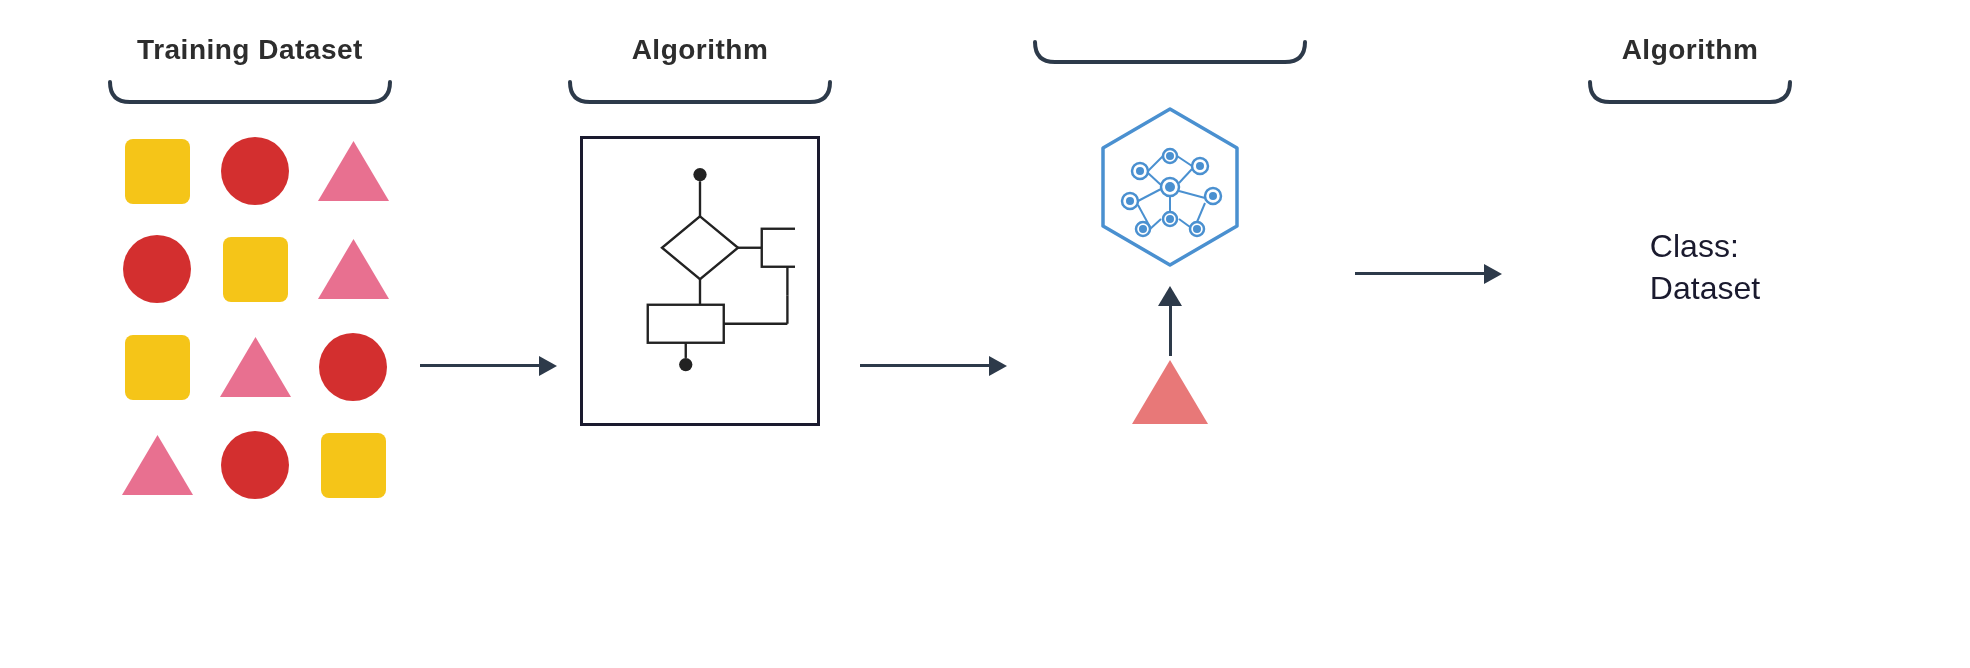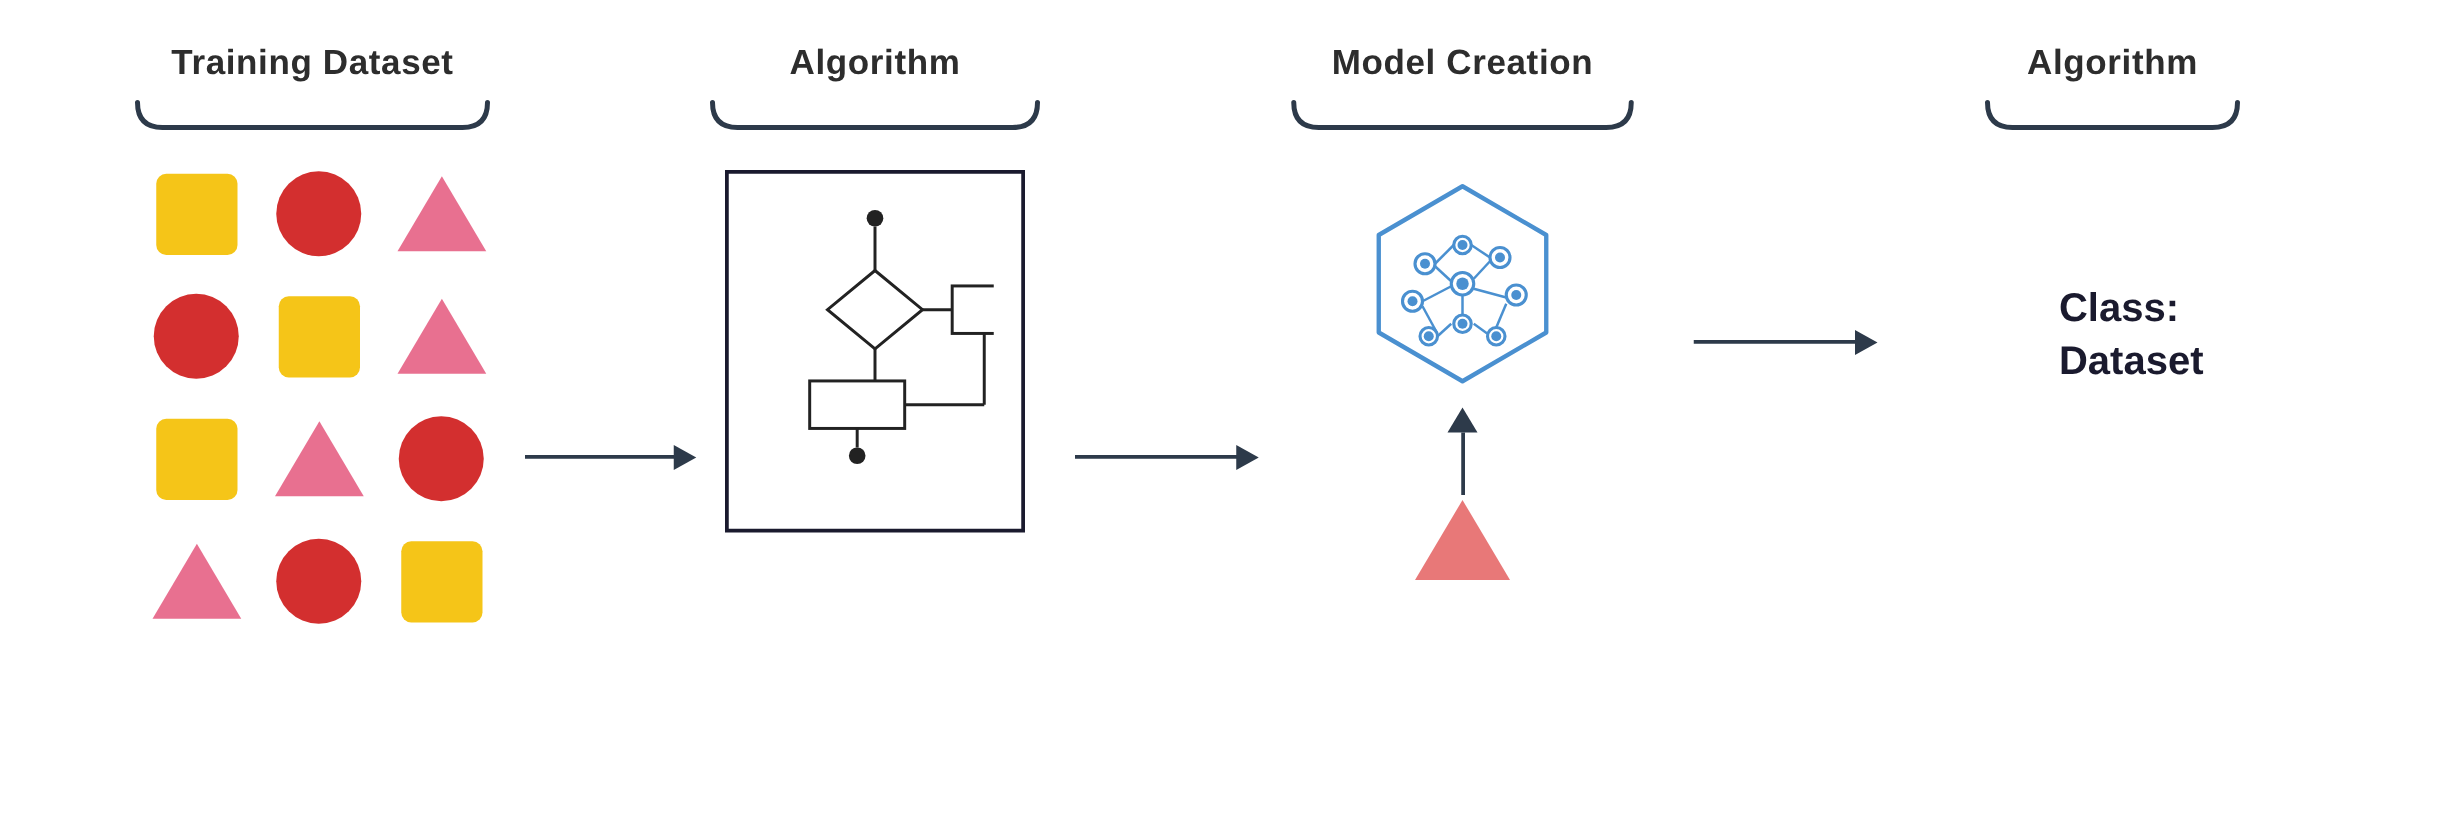--- a/index.html
+++ b/index.html
@@ -205,21 +205,20 @@
   </div>
 
   <div style="position:absolute; left:800px; top:340px; display:flex; align-items:center;">
     <div style="width:130px; height:3px; background:#2d3a4a; position:relative;">
       <div style="position:absolute; right:-17px; top:50%; transform:translateY(-50%); width:0; height:0; border-top:10px solid transparent; border-bottom:10px solid transparent; border-left:18px solid #2d3a4a;"></div>
     </div>
   </div>
 
   <div class="abs-col" style="left: 940px; top: 10px; width: 340px;">
     <div class="section-label-row">
-      <span class="section-title">Model Creation</span>
       <svg width="290" height="32" viewBox="0 0 290 32">
         <path class="brace-path" d="M 10 8 Q 10 28 30 28 L 135 28 Q 145 28 145 28 Q 145 28 155 28 L 260 28 Q 280 28 280 8"></path>
       </svg>
     </div>
 
     <div style="margin-top:15px; position:relative; display:flex; flex-direction:column; align-items:center;">
       <svg width="190" height="185" viewBox="0 0 190 185">
 
         <polygon points="95,8 162,47 162,125 95,164 28,125 28,47" fill="none" stroke="#4a90d0" stroke-width="3.5" stroke-linejoin="round"></polygon>
 
@@ -279,20 +278,20 @@
 
   <div class="abs-col" style="left: 1440px; top: 10px; width: 380px;">
     <div class="section-label-row">
       <span class="section-title">Algorithm</span>
       <svg width="220" height="32" viewBox="0 0 220 32">
         <path class="brace-path" d="M 10 8 Q 10 28 30 28 L 100 28 Q 110 28 110 28 Q 110 28 120 28 L 190 28 Q 210 28 210 8"></path>
       </svg>
     </div>
 
     <div style="margin-top: 100px; margin-left: 30px;">
-      <div style="font-size:32px; font-weight:700; color:#1a1a2e; line-height:1.3;">
+      <div style="font-size:32px; font-weight:400; color:#1a1a2e; line-height:1.3;">
         <span>Class:</span><br>
         <span>Dataset</span>
       </div>
     </div>
   </div>
 
 </div>
 
 </body></html>

